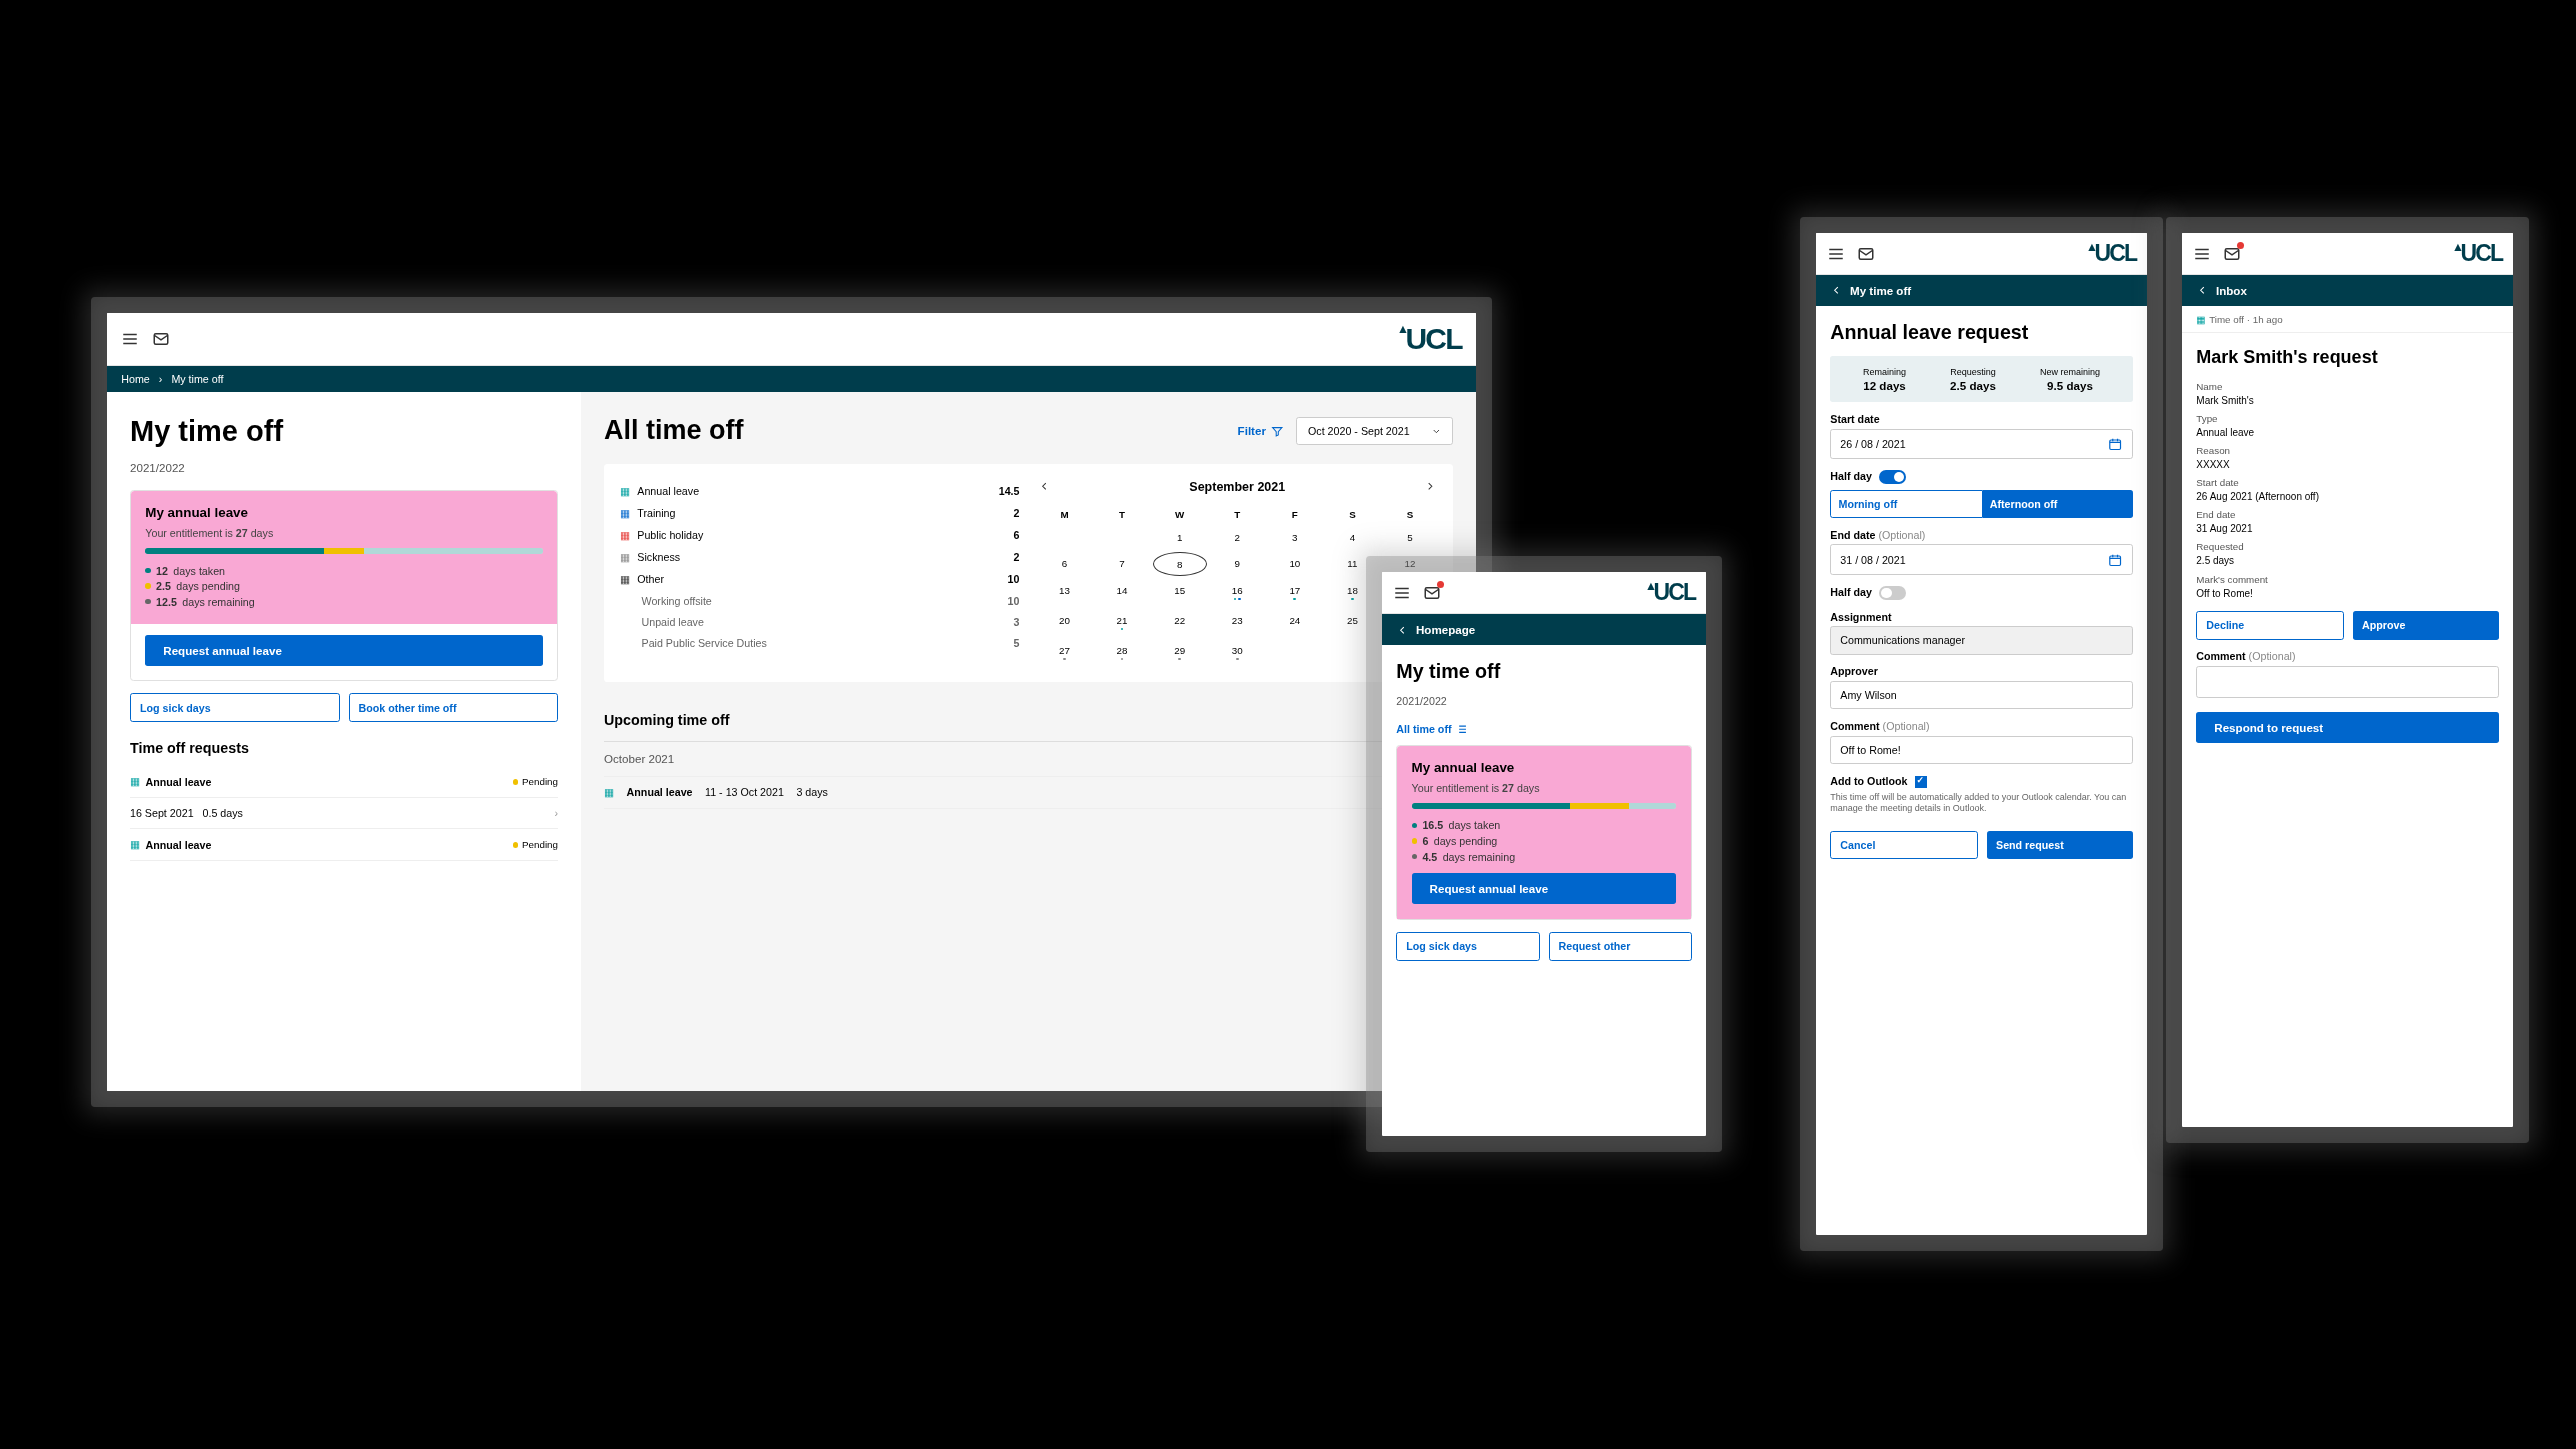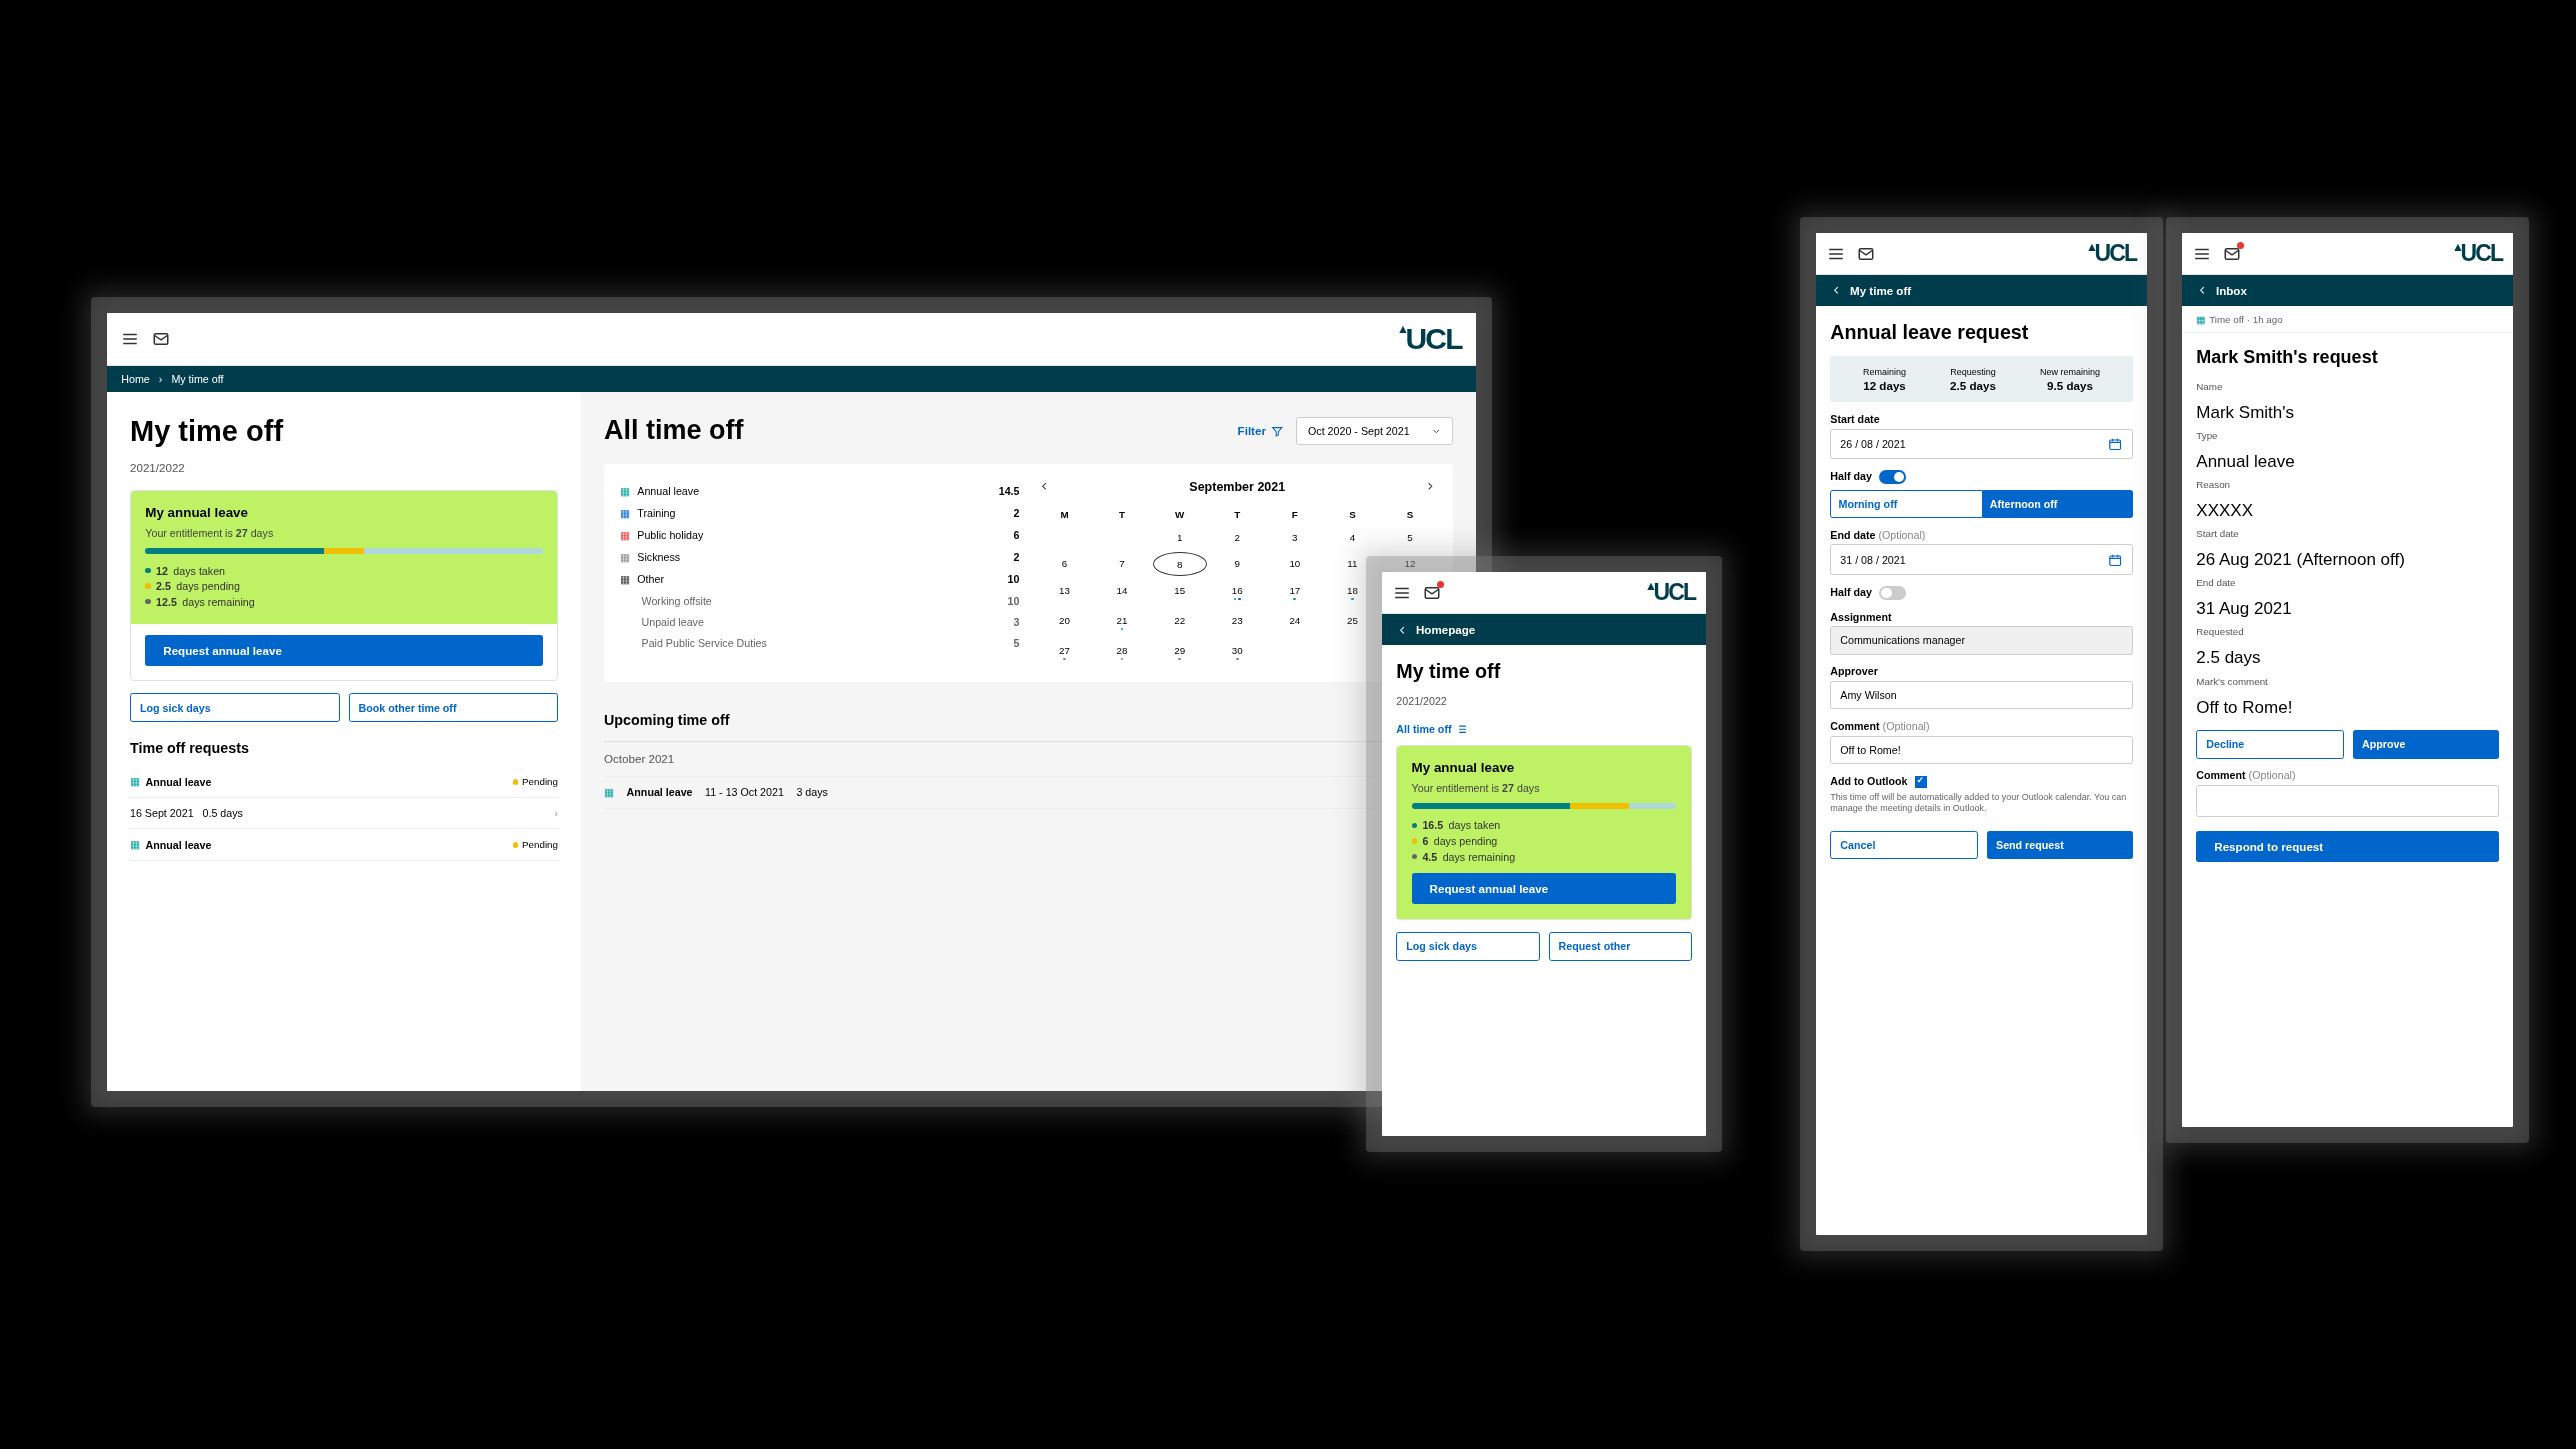--- a/index.html
+++ b/index.html
@@ -19,21 +19,21 @@
 .bc{background:#003d4c;color:#fff;padding:7.2px 14.3px;font-size:10.7px;display:flex;gap:9px;align-items:center}
 .bc a{color:#fff;text-decoration:none}
 .nav{background:#003d4c;color:#fff;padding:9px 14.3px;display:flex;align-items:center;gap:10.7px;font-size:11.6px;font-weight:600}
 .nav svg{stroke:#fff}
 .body{display:flex;height:calc(100% - 70px)}
 .side{width:474px;padding:23px;background:#fff}
 h1{font-size:29px;font-weight:700;margin-bottom:12.5px}
 h2{font-size:27px;font-weight:700}
 .yr{font-size:11.6px;color:#555;margin-bottom:16px}
 .card{border:0.9px solid #e0e0e0;border-radius:3.6px;padding:14.3px;margin-bottom:12.5px}
-.card-t{background:#bef264;padding:14.3px;border-radius:3.6px 3.6px 0 0;margin:-14.3px -14.3px 10.7px -14.3px}
+.card-t{background:#f9a8d4;padding:14.3px;border-radius:3.6px 3.6px 0 0;margin:-14.3px -14.3px 10.7px -14.3px}
 .card h3{font-size:13.4px;font-weight:700;margin-bottom:7.2px}
 .ent{font-size:10.7px;color:#444}
 .bar{height:5.4px;background:#ddd;border-radius:2.7px;margin:9px 0;display:flex;overflow:hidden}
 .bar span{height:100%}
 .b1{background:#008080}.b2{background:#f0c000}.b3{background:#b0d8d8}
 .stat{font-size:10.7px;color:#333;padding:1.8px 0;display:flex;align-items:center;gap:5.4px}
 .dot{width:5.4px;height:5.4px;border-radius:50%;display:inline-block}
 .d1{background:#008080}.d2{background:#f0c000}.d3{background:#666}
 .btn{display:inline-block;padding:9px 18px;border-radius:2.7px;font-size:11.6px;font-weight:600;text-align:left;cursor:pointer;border:none}
 .btn-p{background:#0066cc;color:#fff;width:100%}
@@ -84,21 +84,21 @@
 .seg .btn:last-child{border-radius:0 2.7px 2.7px 0}
 .tog{position:relative;width:27px;height:14.3px;background:#0066cc;border-radius:7.2px;display:inline-block;vertical-align:middle;margin-left:7.2px}
 .tog::after{content:"";position:absolute;width:10.7px;height:10.7px;background:#fff;border-radius:50%;top:1.8px;right:1.8px}
 .tog.off{background:#ccc}
 .tog.off::after{right:auto;left:1.8px}
 .chk{width:12.5px;height:12.5px;background:#0066cc;display:inline-block;vertical-align:middle;position:relative;margin-left:7.2px}
 .chk::after{content:"✓";color:#fff;font-size:9px;position:absolute;top:-0.9px;left:1.8px}
 .help{font-size:9px;color:#666;margin-top:3.6px;line-height:1.3}
 .fld{margin-bottom:7.2px}
 .fld-l{font-size:9.8px;color:#555}
-.fld-v{font-size:17px;margin-top:11px}
+.fld-v{font-size:10px;margin-top:3px}
 .sm{font-size:9.8px;color:#666;display:flex;gap:3.6px;align-items:center;padding:7.2px 14.3px;border-bottom:0.9px solid #eee}
 .notif{position:relative}
 .notif::after{content:"";position:absolute;top:-2.7px;right:-2.7px;width:7.2px;height:7.2px;background:#e53935;border-radius:50%}
 </style>
 </head>
 <body>
 
 <div class="stage">
 
 <div class="device dsk">

